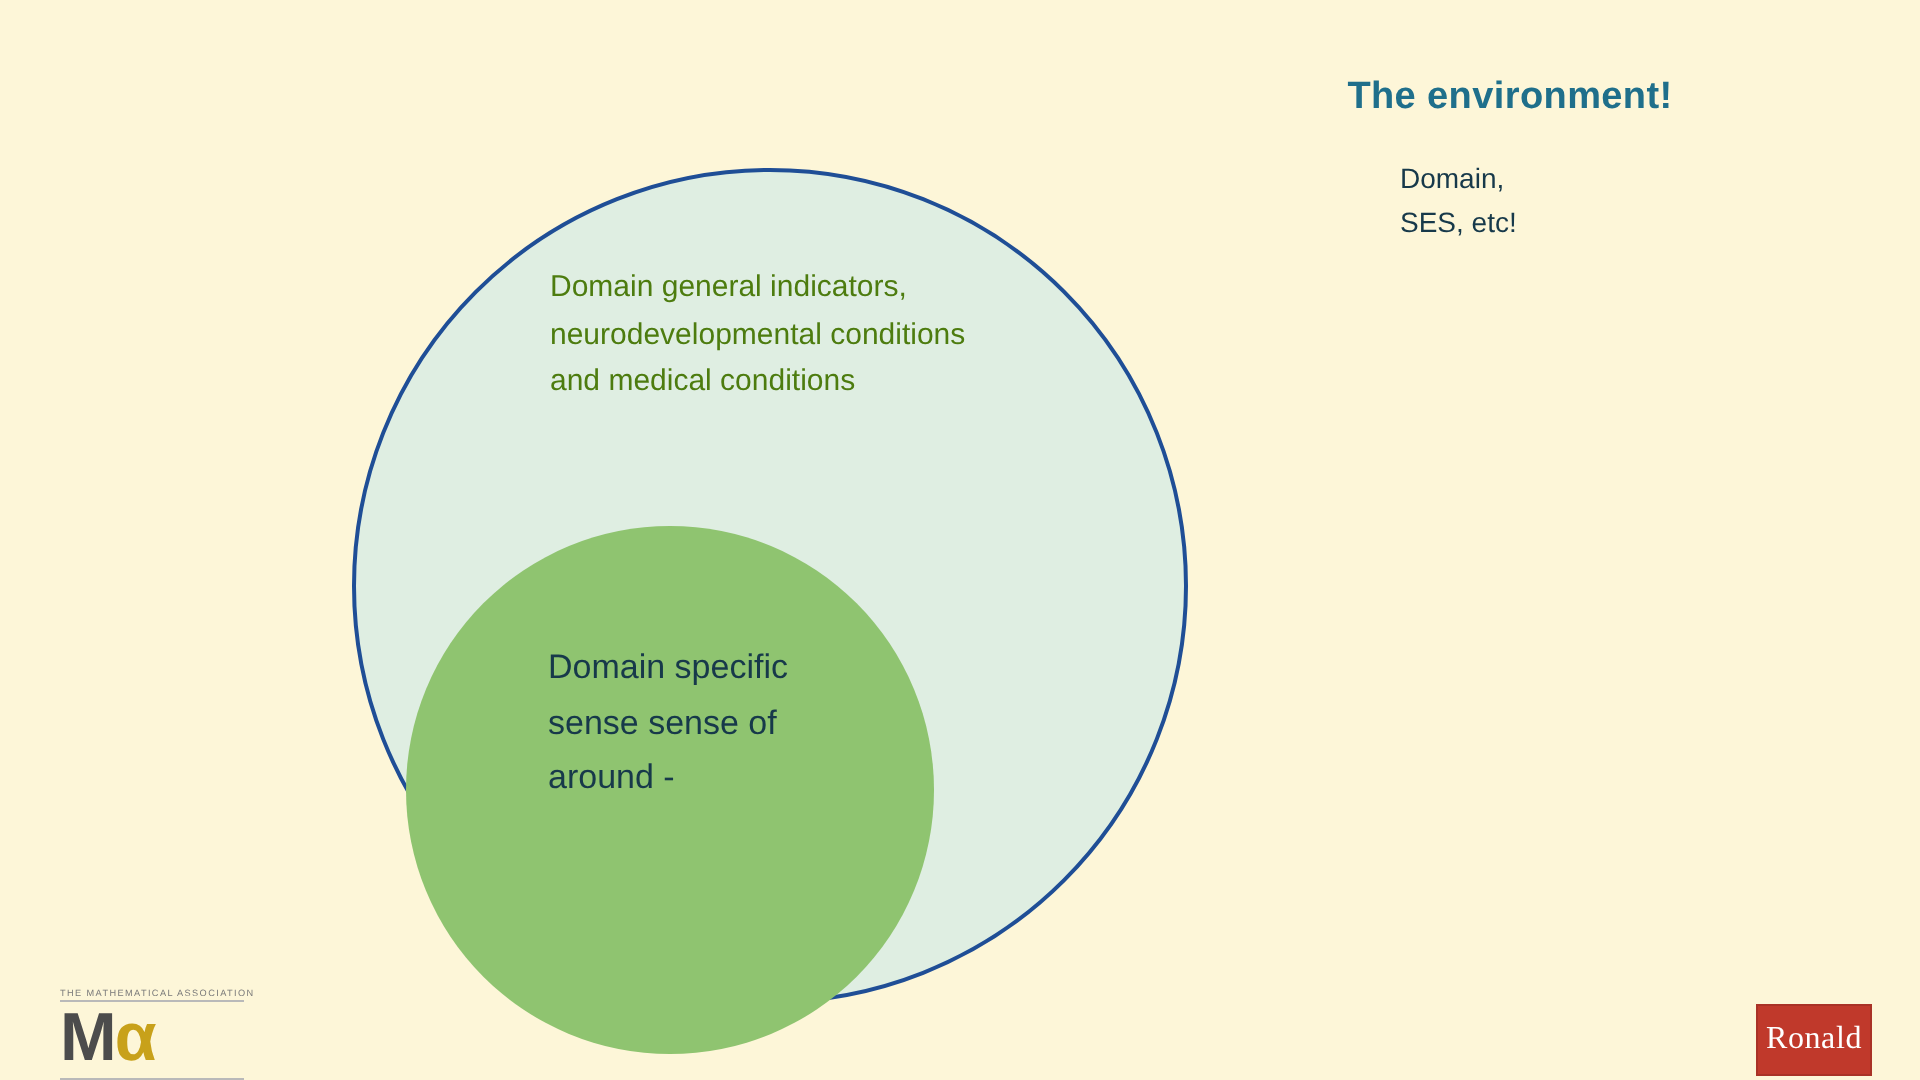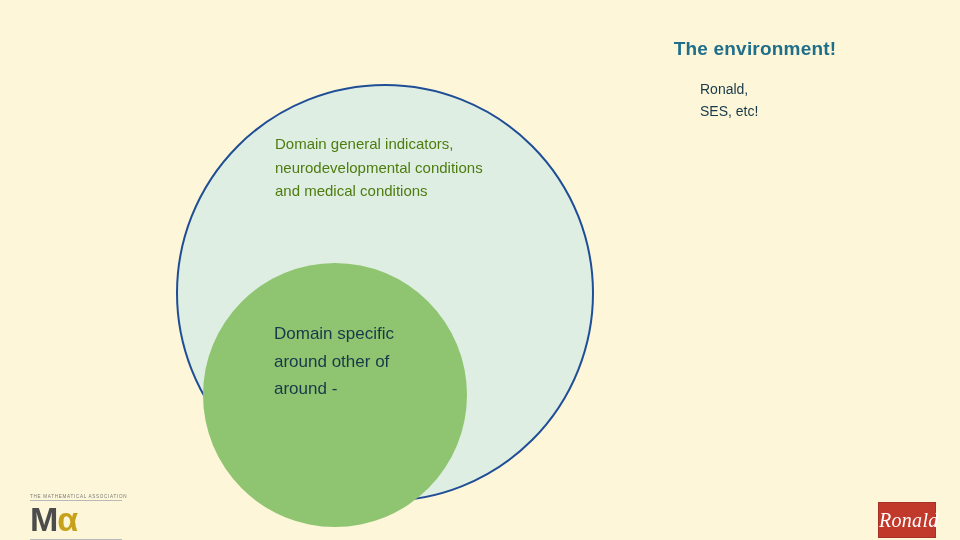--- a/index.html
+++ b/index.html
@@ -138,51 +138,50 @@
     top: 478px;
     width: 58px;
     height: 36px;
     background: #c0392b;
     border: 1px solid #a93226;
     box-sizing: border-box;
   }
   .logo-red .script {
     color: #ffffff;
     font-family: "Liberation Serif", serif;
-    font-style: italic;
-    font-size: 20px;
+    font-size: 16px;
     line-height: 34px;
     text-align: center;
     letter-spacing: 0.3px;
   }
 </style>
 </head>
 <body>
 
 <div class="slide">
 
   <div class="title">The environment!</div>
 
   <div class="env-note">
-    <div>Ronald,</div>
+    <div>Domain,</div>
     <div>SES, etc!</div>
   </div>
 
   <div class="outer-circle"></div>
   <div class="inner-circle"></div>
 
   <div class="outer-text">
     <div>Domain general indicators,</div>
     <div>neurodevelopmental conditions</div>
     <div>and medical conditions</div>
   </div>
 
   <div class="inner-text">
     <div>Domain specific</div>
-    <div>around other of</div>
+    <div>sense sense of</div>
     <div>around -</div>
   </div>
 
   <div class="logo-ma">
     <div class="ma-top">THE MATHEMATICAL ASSOCIATION</div>
     <div class="ma-rule"></div>
     <div class="ma-mark"><span class="m-letter">M</span><span>α</span></div>
     <div class="ma-rule"></div>
     <div class="ma-bottom">supporting mathematics in education</div>
   </div>

